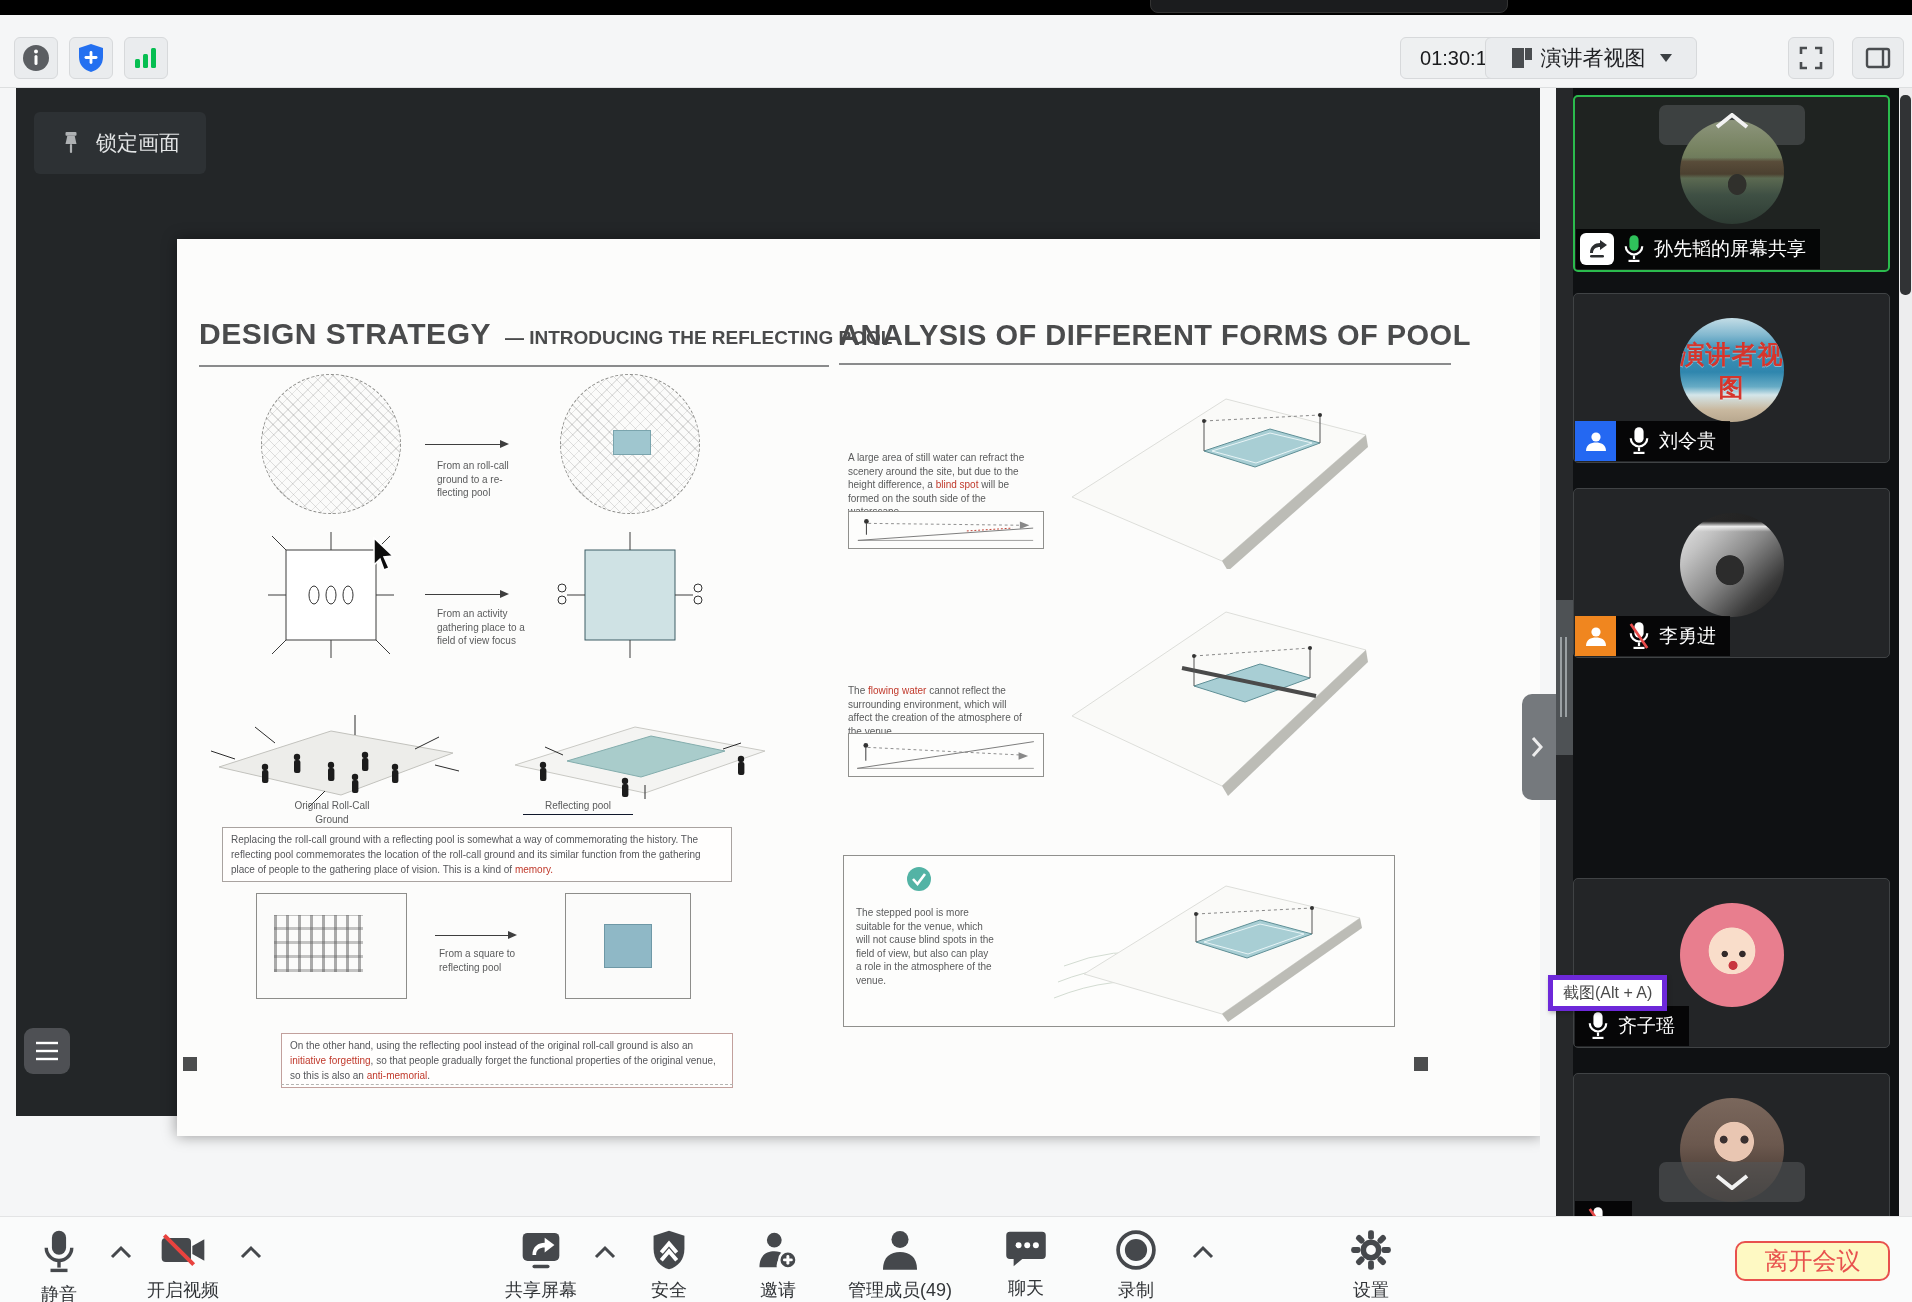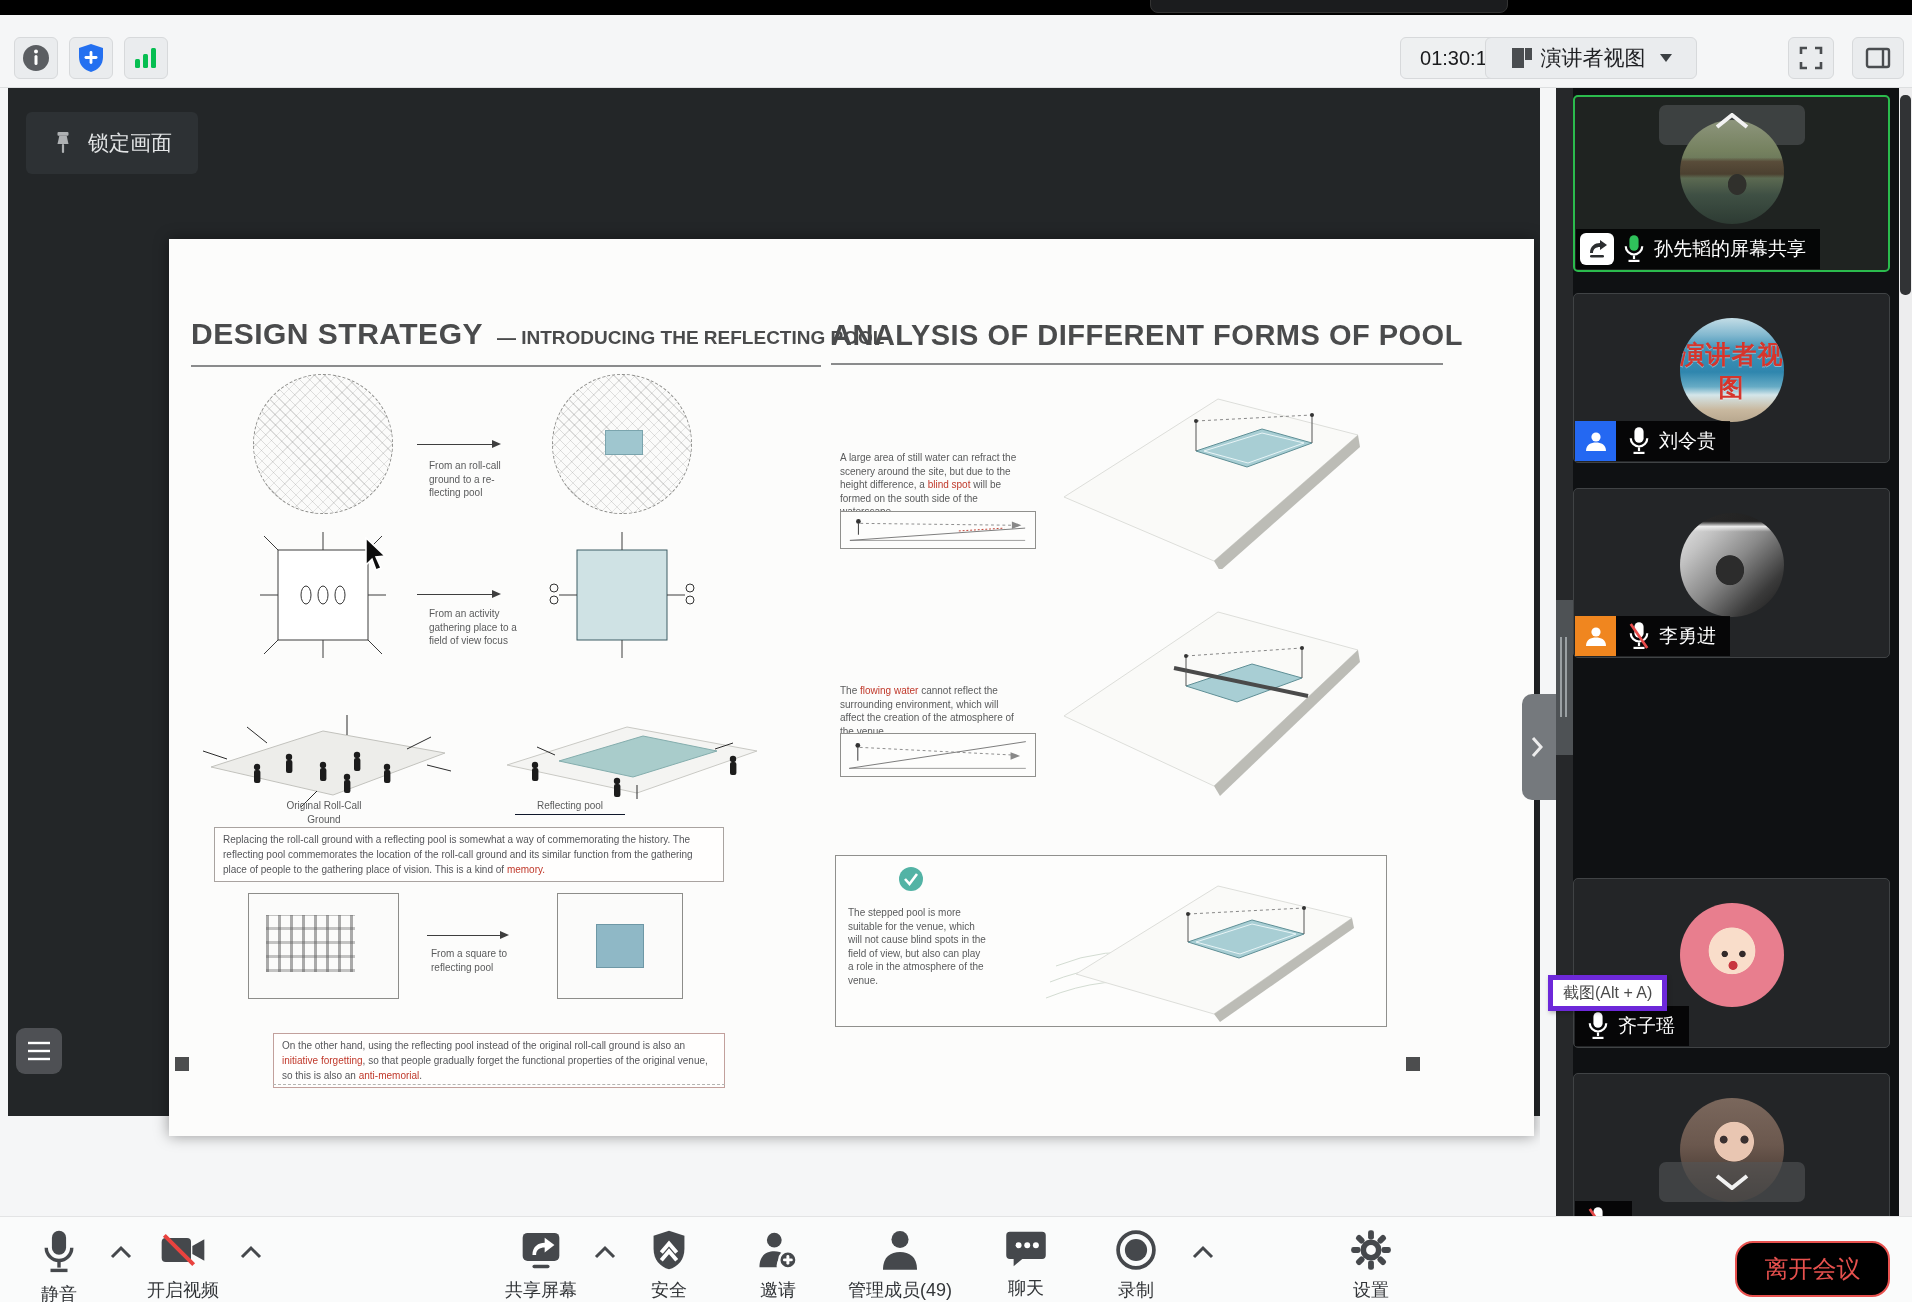--- a/index.html
+++ b/index.html
@@ -19,21 +19,21 @@
     border-bottom:1px solid #dddfe0; }
   .tbtn { position:absolute; top:22px; height:42px; background:#eaecee;
     border:1px solid #d7d9db; border-radius:6px; display:flex; align-items:center;
     justify-content:center; gap:8px; }
   #timer { left:1400px; width:118px; font-size:20px; color:#1a1b1d; background:#eef0f1; }
   #viewbtn { left:1485px; width:212px; font-size:21px; color:#202124; }
   .caret-down { width:0; height:0; border-left:6px solid transparent;
     border-right:6px solid transparent; border-top:8px solid #3c4043; margin-left:6px; }
 
   
-  #stage { left:8px; top:88px; width:1540px; height:1028px; background:#232628; }
+  #stage { left:16px; top:88px; width:1540px; height:1028px; background:#232628; }
   #gutter { left:1540px; top:88px; width:16px; height:1128px; background:#f5f6f7; }
   #lockbtn { left:18px; top:24px; width:172px; height:62px; background:#2d3134;
     border-radius:6px; display:flex; align-items:center; justify-content:center;
     gap:14px; color:#e3e5e6; font-size:21px; }
   #listbtn { left:8px; top:940px; width:46px; height:46px;
     background:rgba(130,134,137,.45); border-radius:9px; display:flex;
     align-items:center; justify-content:center; }
 
   
   #slide { left:161px; top:151px; width:1365px; height:897px; background:#fcfcfb;
@@ -119,22 +119,22 @@
       radial-gradient(circle at 62% 40%, #3a3030 0 4%, rgba(0,0,0,0) 5%),
       radial-gradient(circle at 52% 42%, #e9c6b2 0 24%, rgba(0,0,0,0) 25%),
       linear-gradient(180deg,#7a675c 0%,#6b584e 45%,#4f4038 75%,#3c302a 100%); }
 
   
   #footer { left:0; top:1216px; width:1912px; height:86px; background:#fafbfb;
     border-top:1px solid #e3e4e5; }
   .fitem { position:absolute; top:12px; width:140px; text-align:center; color:#3a3d40; }
   .fitem .lb { font-size:18px; margin-top:3px; color:#323538; white-space:nowrap; }
   .fchev { position:absolute; top:28px; }
-  #leavebtn { position:absolute; left:1735px; top:24px; width:155px; height:56px;
-    background:#000000; border:2px solid #e8514e; border-radius:18px; color:#e8514e;
+  #leavebtn { position:absolute; left:1735px; top:24px; width:155px; height:40px;
+    background:#fef9c3; border:2px solid #e8514e; border-radius:10px; color:#e8514e;
     font-size:24px; display:flex; align-items:center; justify-content:center; }
 </style>
 </head>
 <body>
 
 <div id="app">
 
   <div class="abs" id="topstrip">
     <div class="abs" id="sharepill">
 

